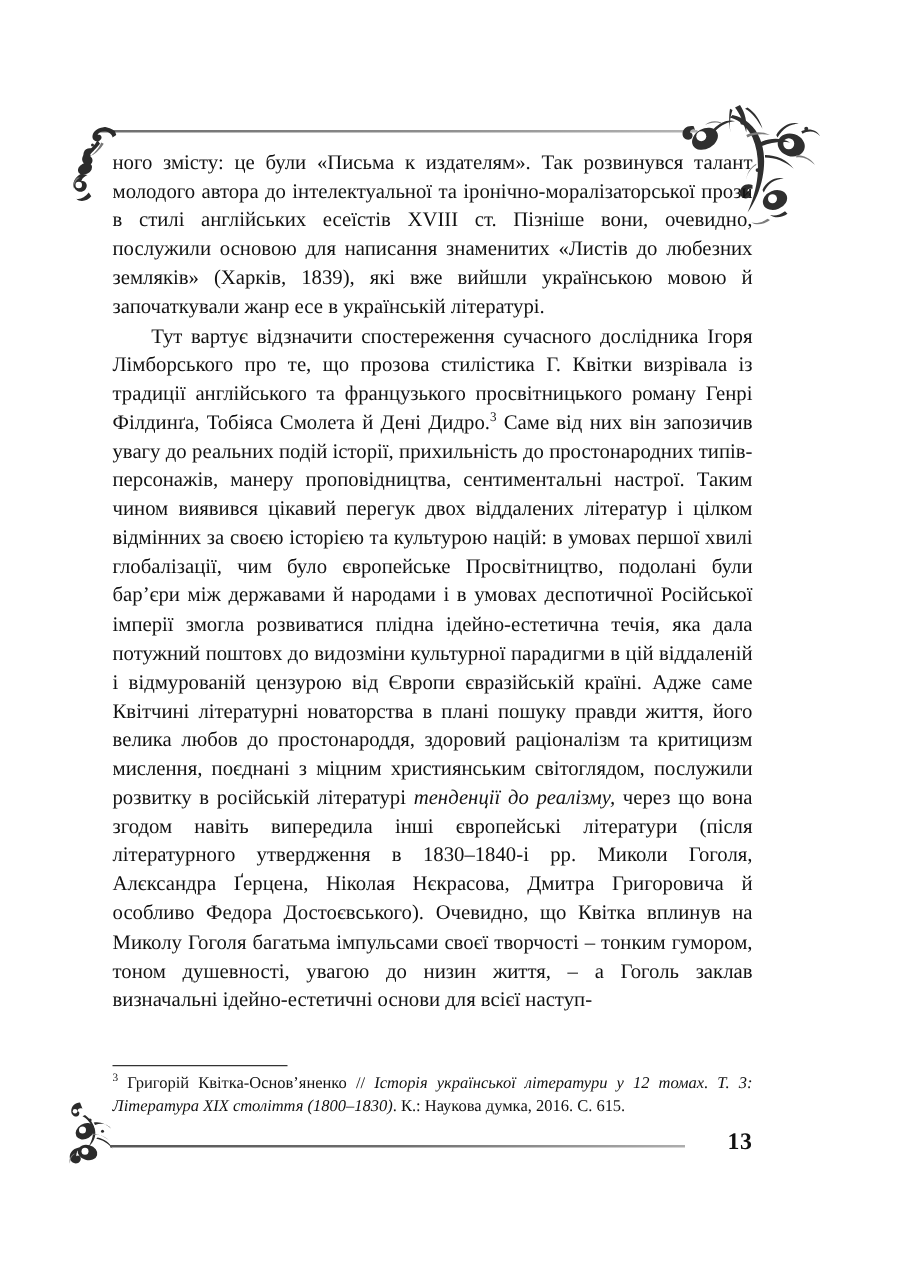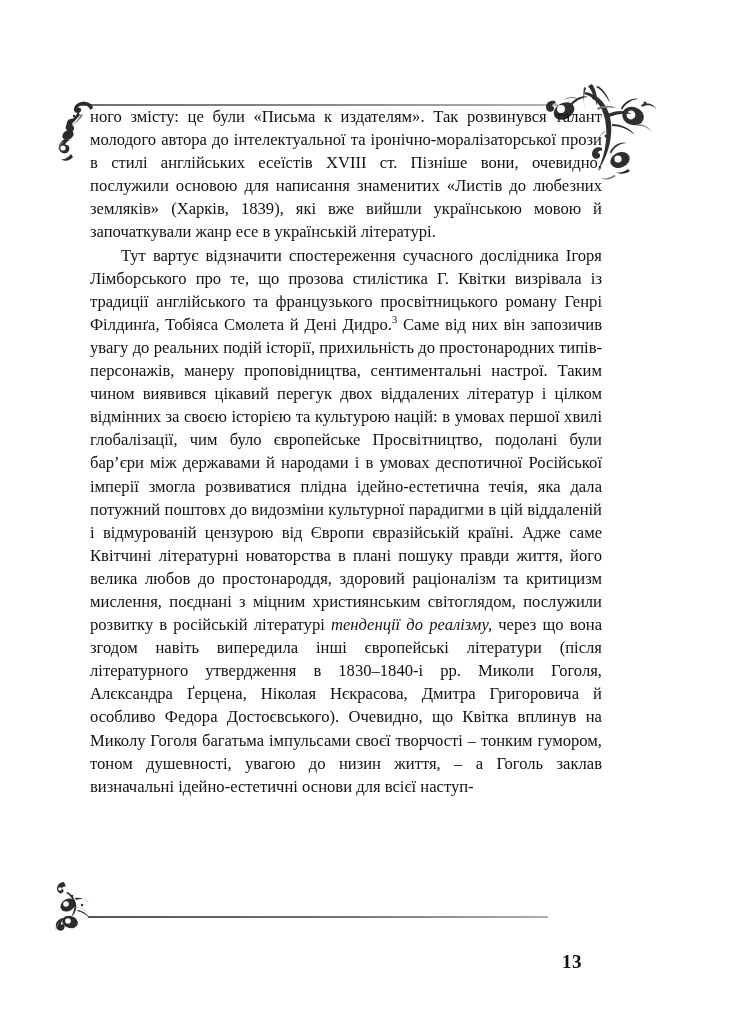--- a/index.html
+++ b/index.html
@@ -40,21 +40,21 @@
     pointer-events: none;
   }
   .orn-tl { left: 54px;  top: 92px;  width: 44px;  height: 70px; }
   .orn-tr { left: 542px; top: 74px;  width: 120px; height: 108px; }
   .orn-bl { left: 52px;  top: 878px; width: 46px;  height: 56px; }
 
   
   .content {
     position: absolute;
     left: 90px;
-    top: 105px;
+    top: 118px;
     width: 512px;
   }
   .para {
     margin: 0;
     font-size: 16.6px;
     line-height: 23.1px;
     color: #111111;
     text-align: justify;
     text-align-last: left;
     hyphens: manual;
@@ -119,23 +119,22 @@
     background: linear-gradient(to right, #555555 0%, #6f6f6f 50%, #adadad 100%);
   }
   .folio {
     position: absolute;
     left: 562px;
     top: 903px;
     width: 60px;
     font-size: 19px;
     font-weight: bold;
     color: #111111;
-    text-align: left;
+    text-align: center;
     letter-spacing: 0.5px;
-    margin-top: 48px;
   }
 </style>
 </head>
 <body>
 
 <div class="page">
 
   <div class="top-rule-wrap">
     <div class="top-rule"></div>
   </div>
@@ -201,20 +200,24 @@
         <path d="M72 101 C68 104 63 105 59 104 C64 107 70 105 74 102 Z"></path>
       </g>
     </svg>
   </div>
 
   <div class="content">
     <p class="para" id="p1"><span>ного змісту: це були «Письма к издателям». Так розвинувся талант молодого автора до інтелектуальної та іронічно-моралізаторської прози в стилі англійських есеїстів XVIII ст. Пізніше вони, очевидно, послужили основою для написання знаменитих «Листів до любезних земляків» (Харків, 1839), які вже вийшли українською мовою й започаткували жанр есе в українській літературі.</span></p>
     <p class="para indent" id="p2"><span>Тут вартує відзначити спостереження сучасного дослідника Ігоря Лімборського про те, що прозова стилістика Г. Квітки визрівала із традиції англійського та французького просвітницького роману Генрі Філдинґа, Тобіяса Смолета й Дені Дидро.</span><sup class="fn">3</sup><span> Саме від них він запозичив увагу до реальних подій історії, прихильність до простонародних типів-персонажів, манеру проповідництва, сентиментальні настрої. Таким чином виявився цікавий перегук двох віддалених літератур і цілком відмінних за своєю історією та культурою націй: в умовах першої хвилі глобалізації, чим було європейське Просвітництво, подолані були бар’єри між державами й народами і в умовах деспотичної Російської імперії змогла розвиватися плідна ідейно-естетична течія, яка дала потужний поштовх до видозміни культурної парадигми в цій віддаленій і відмурованій цензурою від Європи євразійській країні. Адже саме Квітчині літературні новаторства в плані пошуку правди життя, його велика любов до простонароддя, здоровий раціоналізм та критицизм мислення, поєднані з міцним християнським світоглядом, послужили розвитку в російській літературі </span><span class="bolditalic">тенденції до реалізму,</span><span> через що вона згодом навіть випередила інші європейські літератури (після літературного утвердження в 1830–1840-і рр. Миколи Гоголя, Алєксандра Ґерцена, Ніколая Нєкрасова, Дмитра Григоровича й особливо Федора Достоєвського). Очевидно, що Квітка вплинув на Миколу Гоголя багатьма імпульсами своєї творчості – тонким гумором, тоном душевності, увагою до низин життя, – а Гоголь заклав визначальні ідейно-естетичні основи для всієї наступ-</span></p>
   </div>
 
+  <div class="footnote-block">
+    <div class="footnote-rule"></div>
+    <p class="footnote" id="fn"><sup>3</sup><span><span> Григорій Квітка-Основ’яненко // </span><span class="it">Історія української літератури у 12 томах. Т. 3: Література XIX століття (1800–1830)</span><span>. К.: Наукова думка, 2016. С. 615.</span></span></p>
+  </div>
 
   <div class="orn orn-bl">
     <svg viewBox="0 0 46 56" width="46" height="56" xmlns="http://www.w3.org/2000/svg">
       <g fill="#2b2b2b">
         <path d="M12 4 C8 4 5 7 5 11 C5 14 8 16 10 15 C12 14 12 11 10 11 C10 9 12 8 14 9 Z"></path>
         <circle cx="8" cy="11" r="1.8" fill="#ffffff"></circle>
         <path d="M16 14 C20 17 23 21 24 26 C25 31 23 36 19 39 C22 34 23 29 22 25 C21 21 18 17 14 15 Z"></path>
         <ellipse cx="16" cy="27" rx="8" ry="6" transform="rotate(-30 16 27)"></ellipse>
         <circle cx="14" cy="26" r="2.8" fill="#ffffff"></circle>
         <path d="M24 22 C29 20 34 21 37 25 C33 21 28 19 23 20 Z"></path>

